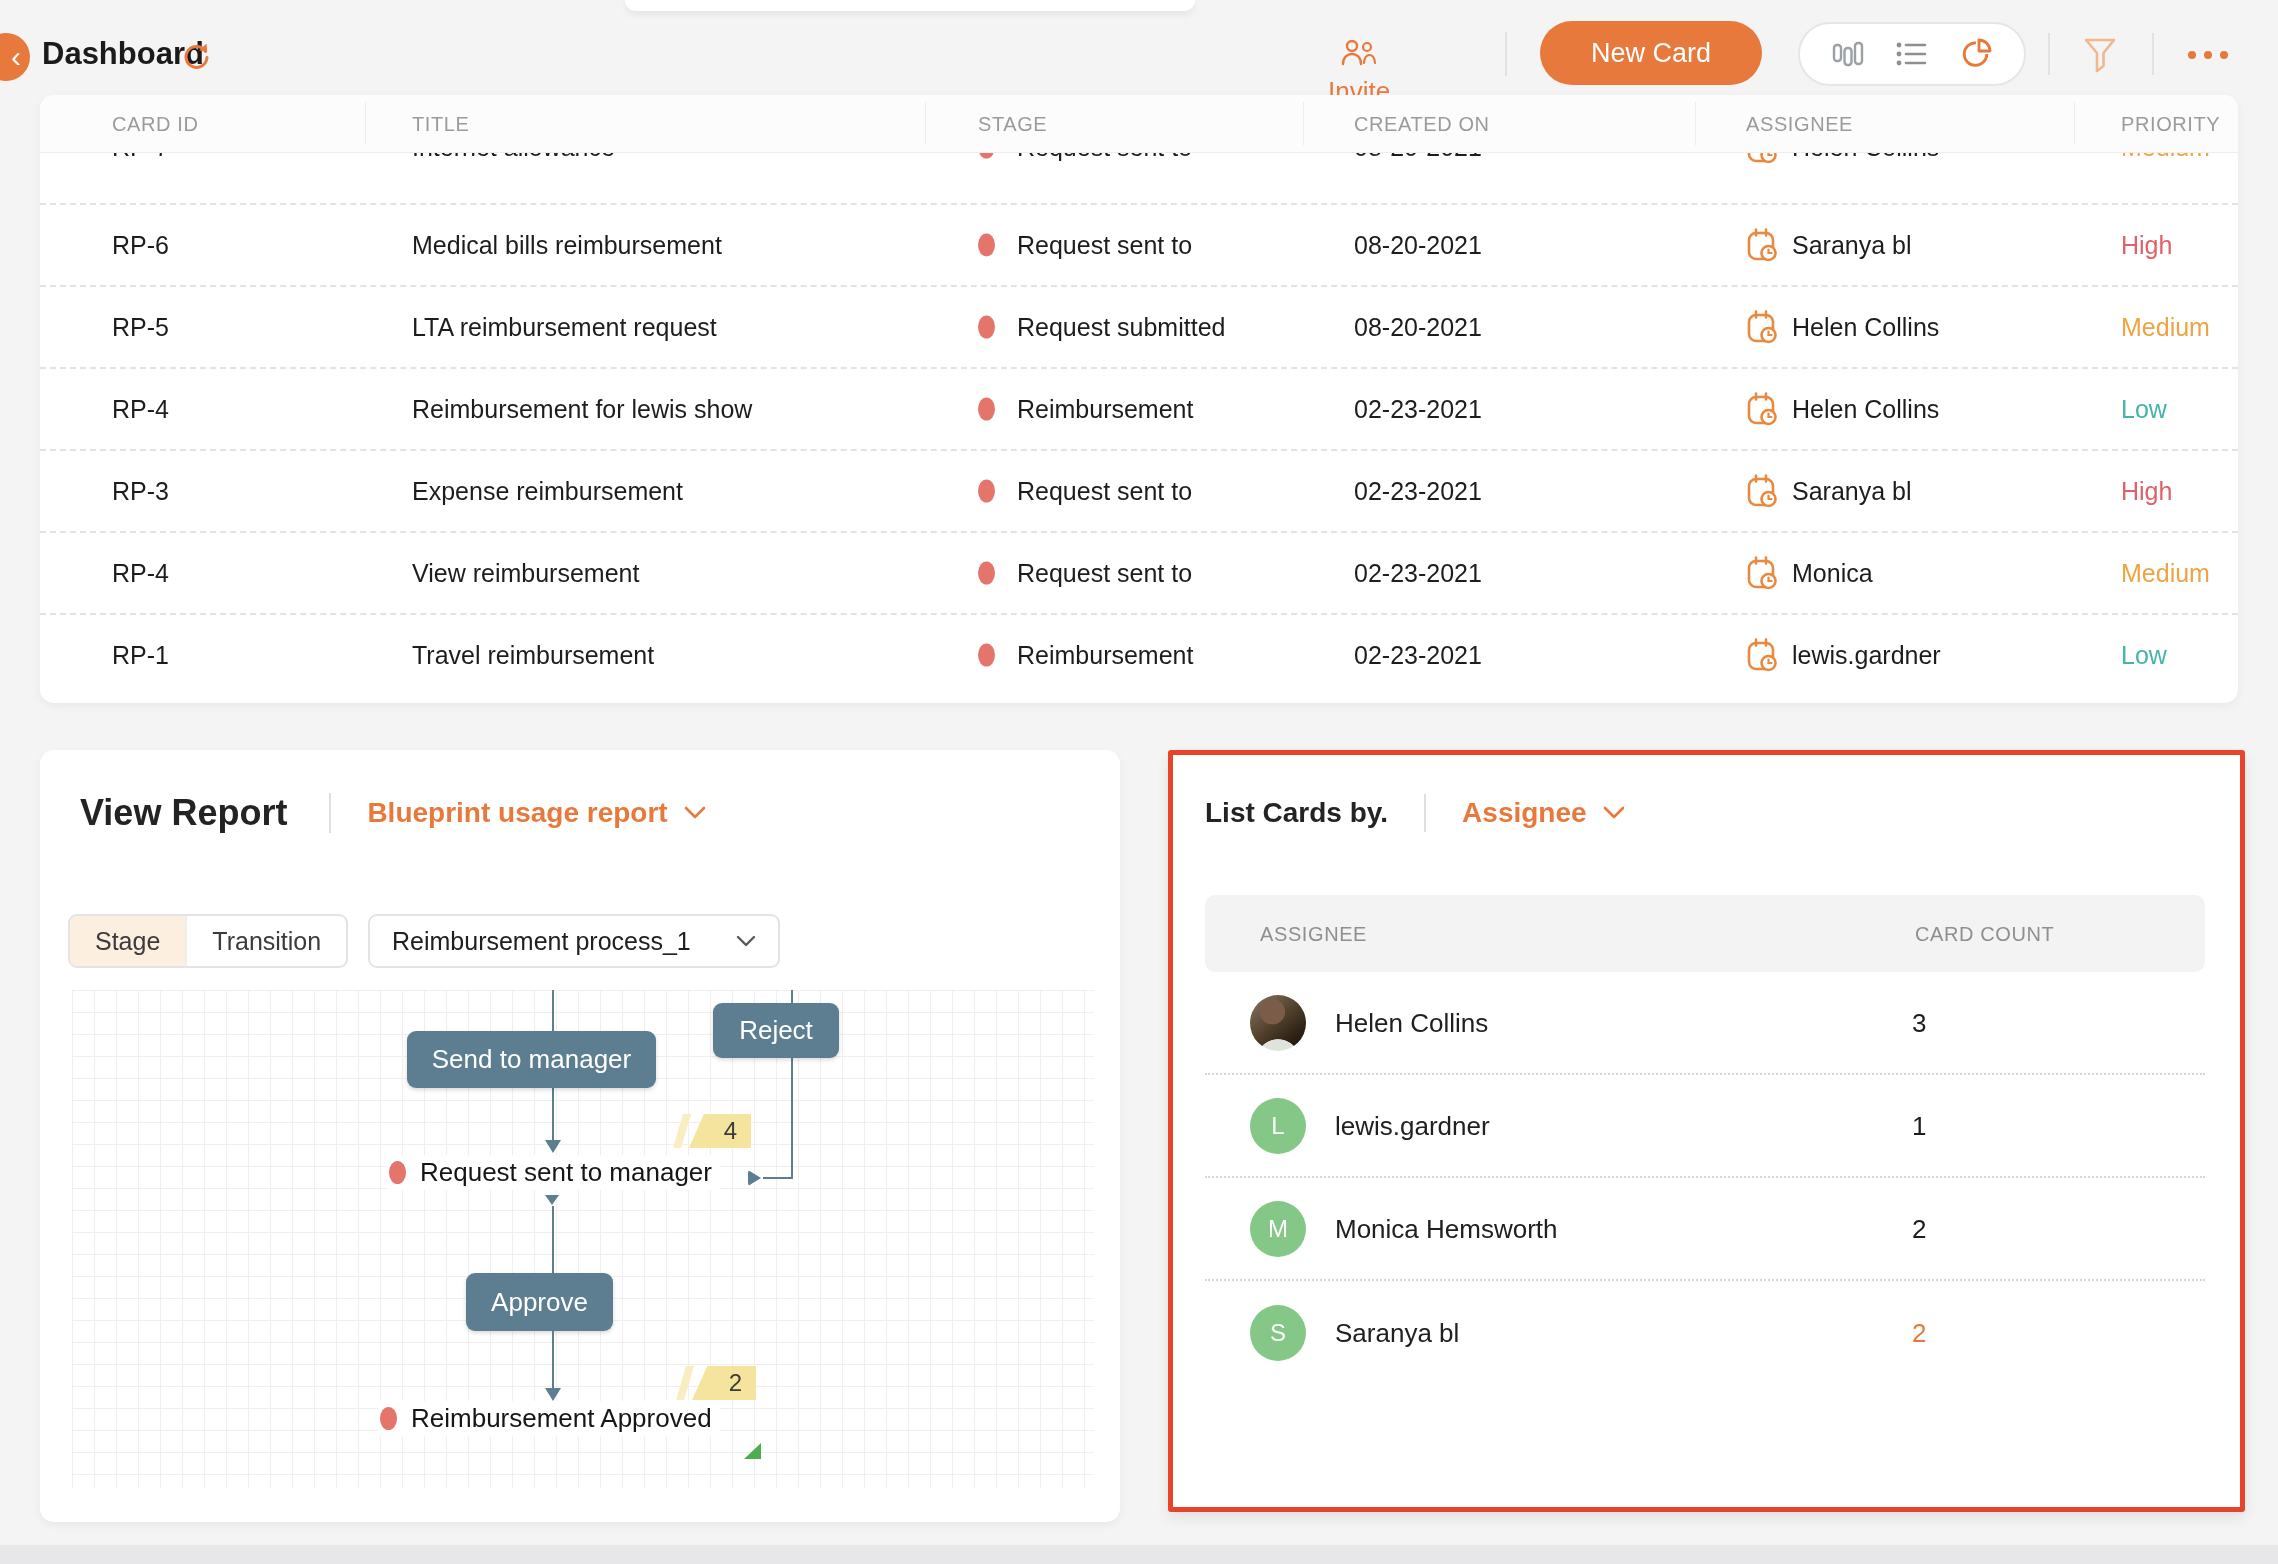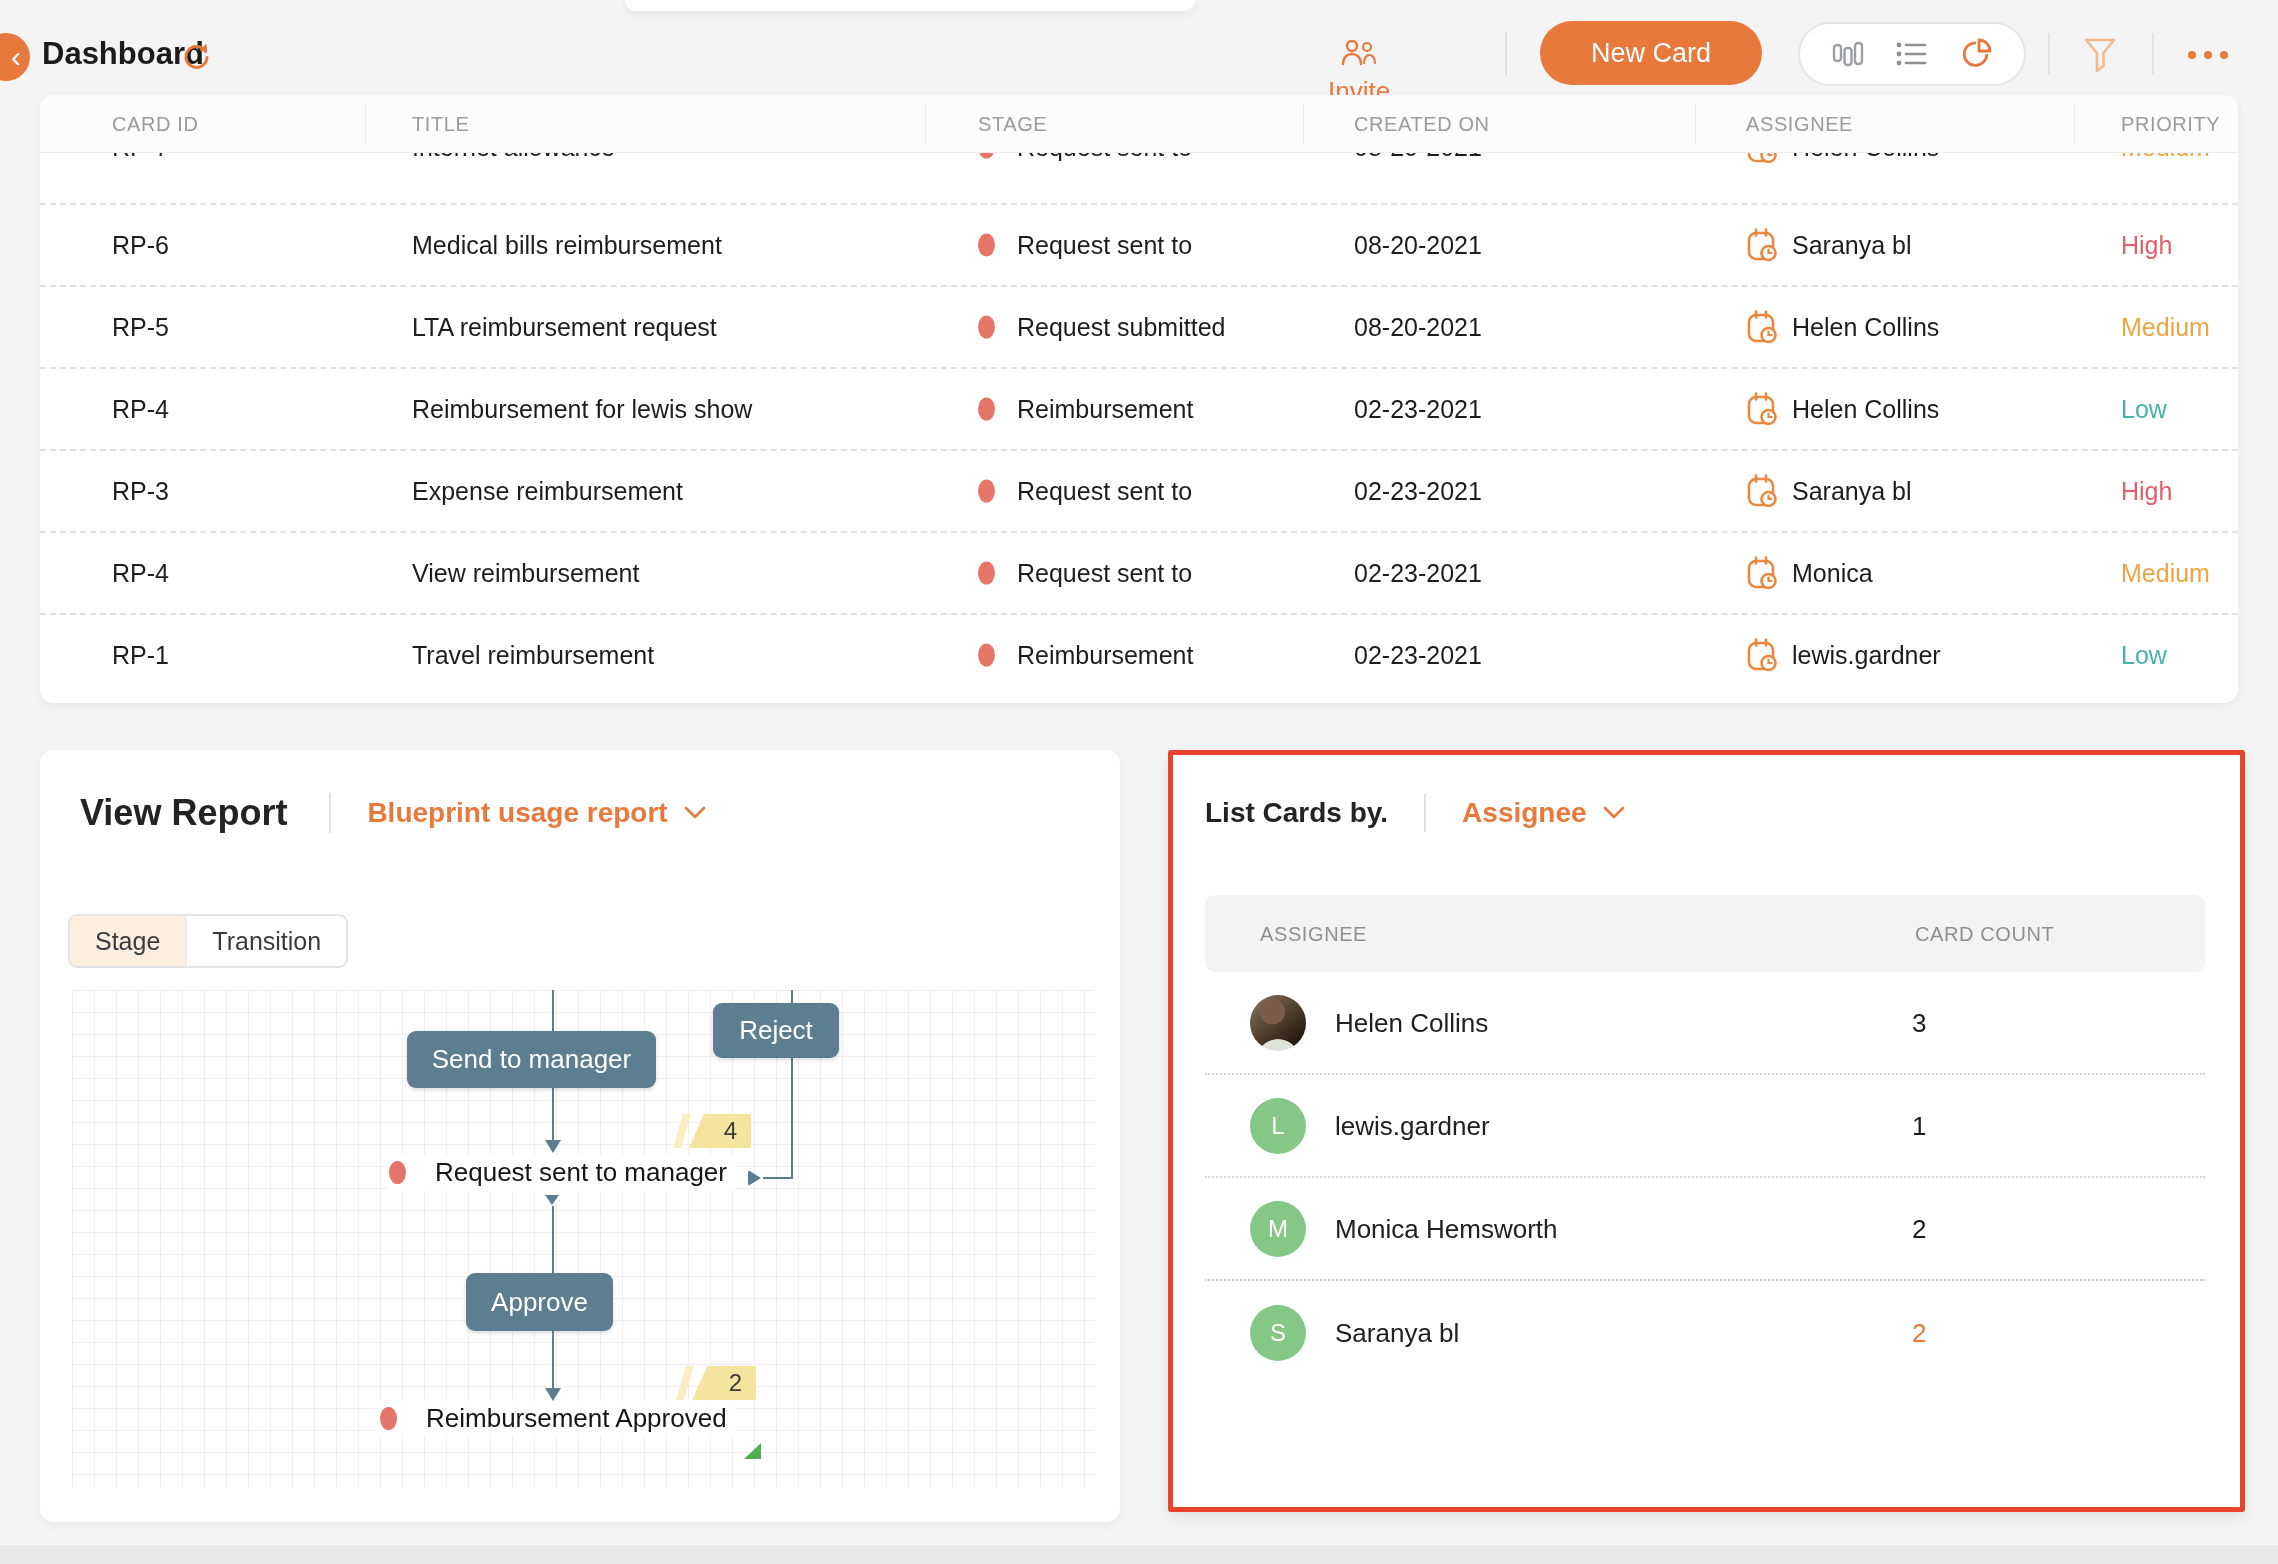--- a/index.html
+++ b/index.html
@@ -75,21 +75,21 @@
   .fline{ position:absolute; width:2px; background:#5d7e90; }
   .fhline{ position:absolute; height:2px; background:#5d7e90; }
   .fbox{ position:absolute; background:#5d7e90; border-radius:9px; color:#fff; font-size:26px;
     display:flex; align-items:center; justify-content:center; box-shadow:0 2px 4px rgba(0,0,0,.15); }
   .arrow-down{ position:absolute; width:0; height:0; border-left:8px solid transparent;
     border-right:8px solid transparent; border-top:13px solid #5d7e90; }
   .mini-down{ position:absolute; width:0; height:0; border-left:7px solid transparent;
     border-right:7px solid transparent; border-top:10px solid #5d7e90; }
   .conn-right{ position:absolute; width:0; height:0; border-top:8px solid transparent;
     border-bottom:8px solid transparent; border-left:13px solid #5d7e90; border-radius:3px; }
-  .stage-node{ position:absolute; display:flex; align-items:center; gap:29px; background:#fff;
+  .stage-node{ position:absolute; display:flex; align-items:center; gap:14px; background:#fff;
     padding:2px 8px 2px 2px; }
   .stage-node .lbl{ font-size:26px; color:#161616; white-space:nowrap; }
   .count-badge{ position:absolute; height:34px; background:#f5e49e;
     clip-path:polygon(24% 0, 100% 0, 100% 100%, 0 100%); display:flex; align-items:center;
     justify-content:flex-end; padding:0 14px 0 0; font-size:24px; color:#3c3c3c; }
   .badge-sliver{ position:absolute; width:18px; height:34px; background:#f9eec2;
     clip-path:polygon(55% 0, 100% 0, 45% 100%, 0 100%); }
   .green-tri{ position:absolute; width:0; height:0; border-left:17px solid transparent;
     border-bottom:16px solid #4cae4f; }
 
@@ -330,20 +330,28 @@
             </svg>
         </span>
       </span>
     </div>
 
     <div class="tabs" id="tabs">
         <div class="tab active">Stage</div>
         <div class="tab">Transition</div>
       </div>
 
+    <div class="proc-select">
+      <span>Reimbursement process_1</span>
+      <span>
+        <svg width="20" height="13" viewBox="0 0 20 13">
+            <path d="M2 2 L10 10 L18 2" fill="none" stroke="#55595e" stroke-width="2.4" stroke-linecap="round" stroke-linejoin="round"></path>
+          </svg>
+      </span>
+    </div>
 
     <div class="flowchart">
 
       <div class="fline" style="left:480px; top:0; height:152px;"></div>
       <div class="arrow-down" style="left:473px; top:150px;"></div>
 
       <div class="fline" style="left:719px; top:0; height:189px;"></div>
       <div class="fhline" style="left:691px; top:187px; width:30px;"></div>
       <div class="conn-right" style="left:676px; top:180px;"></div>
 

